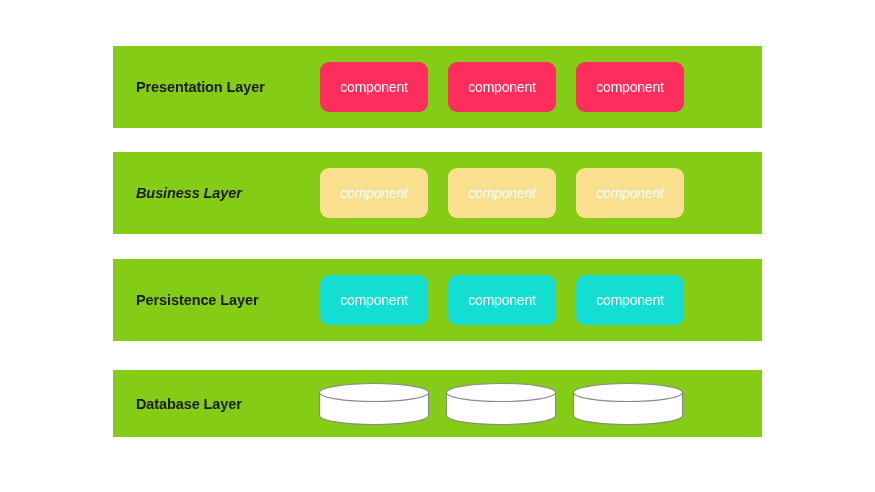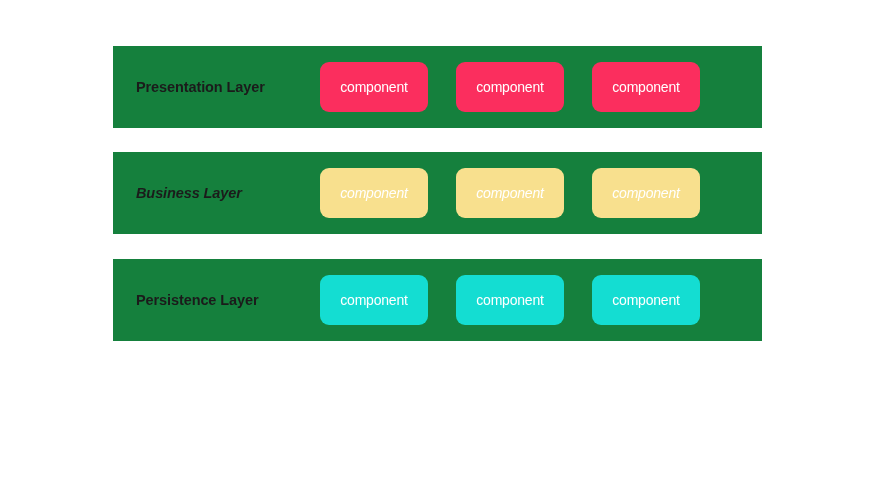--- a/index.html
+++ b/index.html
@@ -18,21 +18,21 @@
     position: absolute;
     left: 113px;
     top: 46px;
     width: 649px;
     height: 391px;
   }
   .layer-row {
     position: absolute;
     left: 0;
     width: 649px;
-    background: #15803d;
+    background: #84cc16;
     display: flex;
     align-items: center;
   }
   .layer-row.r0 { top: 0px;   height: 82px; }
   .layer-row.r1 { top: 106px; height: 82px; font-style: italic; }
   .layer-row.r2 { top: 213px; height: 82px; }
   .layer-row.r3 { top: 324px; height: 67px; }
 
   .layer-label {
     position: absolute;
@@ -41,21 +41,21 @@
     font-weight: bold;
     color: #1b1b1b;
     letter-spacing: -0.1px;
     white-space: nowrap;
   }
 
   .components {
     position: absolute;
     left: 207px;
     display: flex;
-    gap: 28px;
+    gap: 20px;
   }
   .component {
     width: 108px;
     height: 50px;
     border-radius: 9px;
     display: flex;
     align-items: center;
     justify-content: center;
     font-size: 14px;
     color: #ffffff;
@@ -103,14 +103,35 @@
 
   <div class="layer-row r2">
     <div class="layer-label">Persistence Layer</div>
     <div class="components">
       <div class="component persistence">component</div>
       <div class="component persistence">component</div>
       <div class="component persistence">component</div>
     </div>
   </div>
 
+  <div class="layer-row r3">
+    <div class="layer-label">Database Layer</div>
+    <div class="databases">
+
+      <svg class="db-cylinder" viewBox="0 0 112 44">
+        <path d="M1.5 10.5 L1.5 33.5 A54.5 9 0 0 0 110.5 33.5 L110.5 10.5 Z" fill="#ffffff" stroke="#8a8a8a" stroke-width="1.1"></path>
+        <ellipse cx="56" cy="10.5" rx="54.5" ry="9" fill="#ffffff" stroke="#8a8a8a" stroke-width="1.1"></ellipse>
+      </svg>
+
+      <svg class="db-cylinder" viewBox="0 0 112 44">
+        <path d="M1.5 10.5 L1.5 33.5 A54.5 9 0 0 0 110.5 33.5 L110.5 10.5 Z" fill="#ffffff" stroke="#8a8a8a" stroke-width="1.1"></path>
+        <ellipse cx="56" cy="10.5" rx="54.5" ry="9" fill="#ffffff" stroke="#8a8a8a" stroke-width="1.1"></ellipse>
+      </svg>
+
+      <svg class="db-cylinder" viewBox="0 0 112 44">
+        <path d="M1.5 10.5 L1.5 33.5 A54.5 9 0 0 0 110.5 33.5 L110.5 10.5 Z" fill="#ffffff" stroke="#8a8a8a" stroke-width="1.1"></path>
+        <ellipse cx="56" cy="10.5" rx="54.5" ry="9" fill="#ffffff" stroke="#8a8a8a" stroke-width="1.1"></ellipse>
+      </svg>
+
+    </div>
+  </div>
 
 </div>
 
 </body></html>

